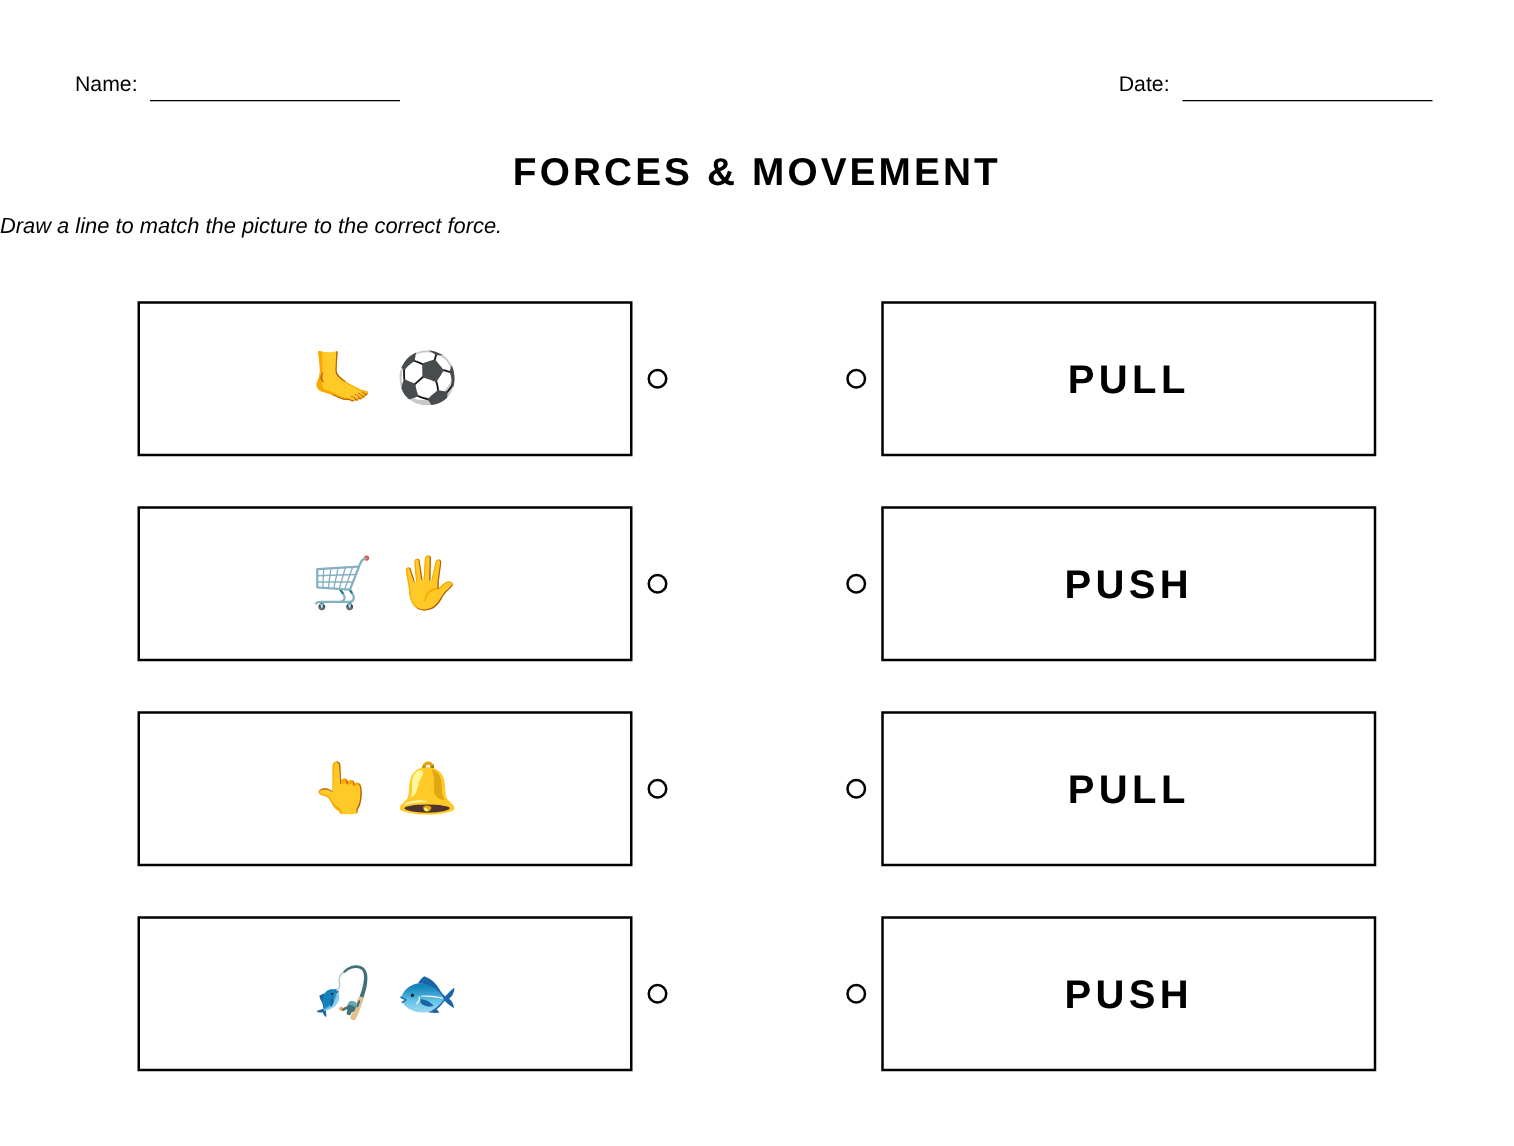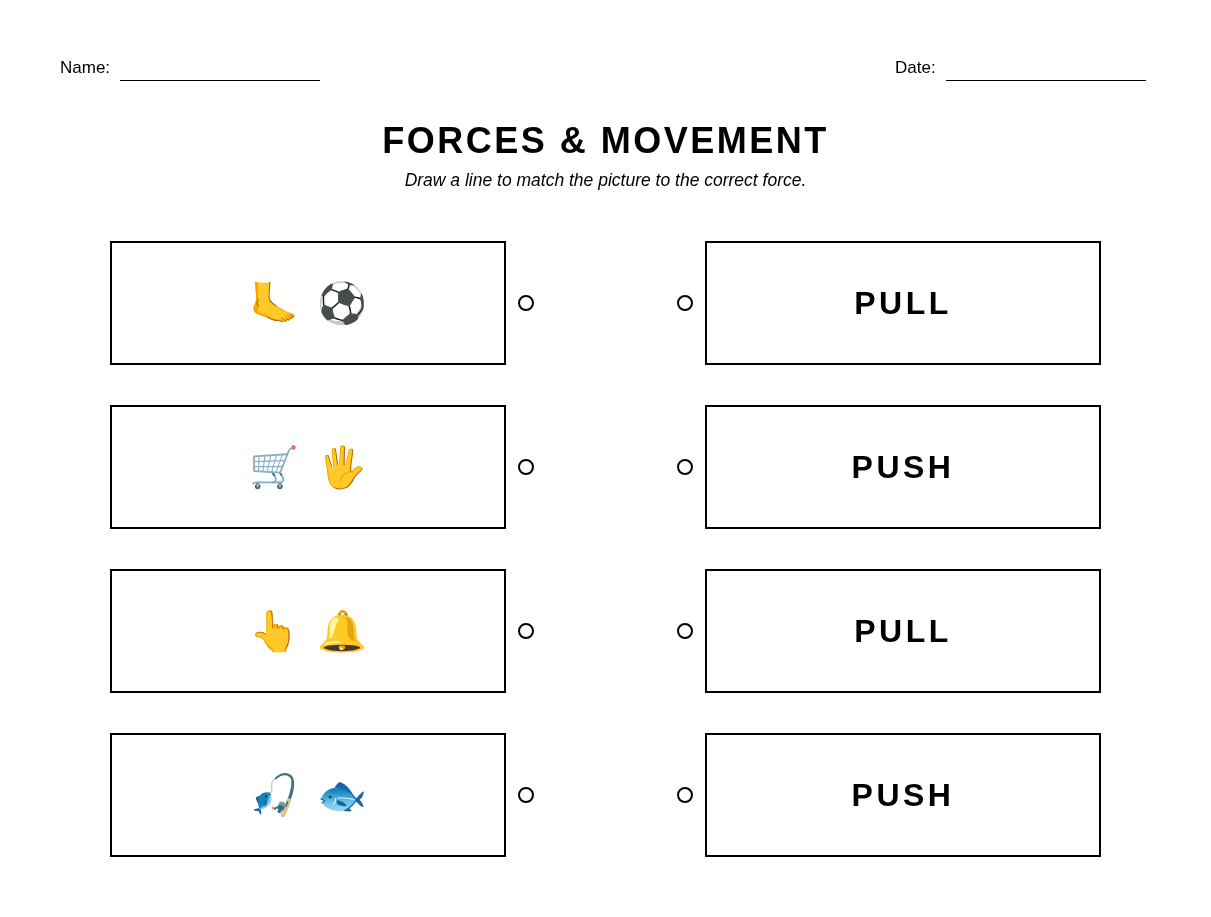--- a/index.html
+++ b/index.html
@@ -2,22 +2,22 @@
 <html><head>
 <meta charset="utf-8">
 <style>
   html, body { margin: 0; padding: 0; background: #ffffff; }
   body { width: 1211px; height: 917px; position: relative; overflow: hidden; font-family: "Liberation Sans", sans-serif; color: #000; }
   .field { position: absolute; top: 58px; font-size: 17px; display: flex; }
   .field .label { margin-right: 10px; }
   .field .line { border-bottom: 1.5px solid #000; width: 200px; height: 22px; }
   .name-field { left: 60px; }
   .date-field { left: 895px; }
-  .title { position: absolute; top: 120px; left: 0; width: 1211px; text-align: center; font-size: 36px; font-weight: bold; letter-spacing: 2.5px; }
-  .subtitle { position: absolute; top: 170px; left: 0; width: 1211px; text-align: center; font-size: 17.5px; font-style: italic; }
+  .title { position: absolute; top: 120px; left: 0; width: 1211px; text-align: center; font-size: 31px; font-weight: bold; letter-spacing: 2.5px; }
+  .subtitle { position: absolute; top: 170px; left: 0; width: 1211px; font-size: 17.5px; font-style: italic; }
   .box { position: absolute; width: 392px; height: 120px; border: 2px solid #000; box-sizing: content-box; display: flex; align-items: center; justify-content: center; background: #fff; }
   .left-box { left: 110px; }
   .right-box { left: 705px; }
   .pics { display: flex; gap: 18px; align-items: center; font-size: 40px; line-height: 1; }
   .force-label { font-size: 32px; font-weight: bold; letter-spacing: 3.5px; }
   .dot { position: absolute; width: 12px; height: 12px; border: 2px solid #000; border-radius: 50%; background: #fff; }
   .dot-left { left: 518px; }
   .dot-right { left: 677px; }
 </style>
 </head>

